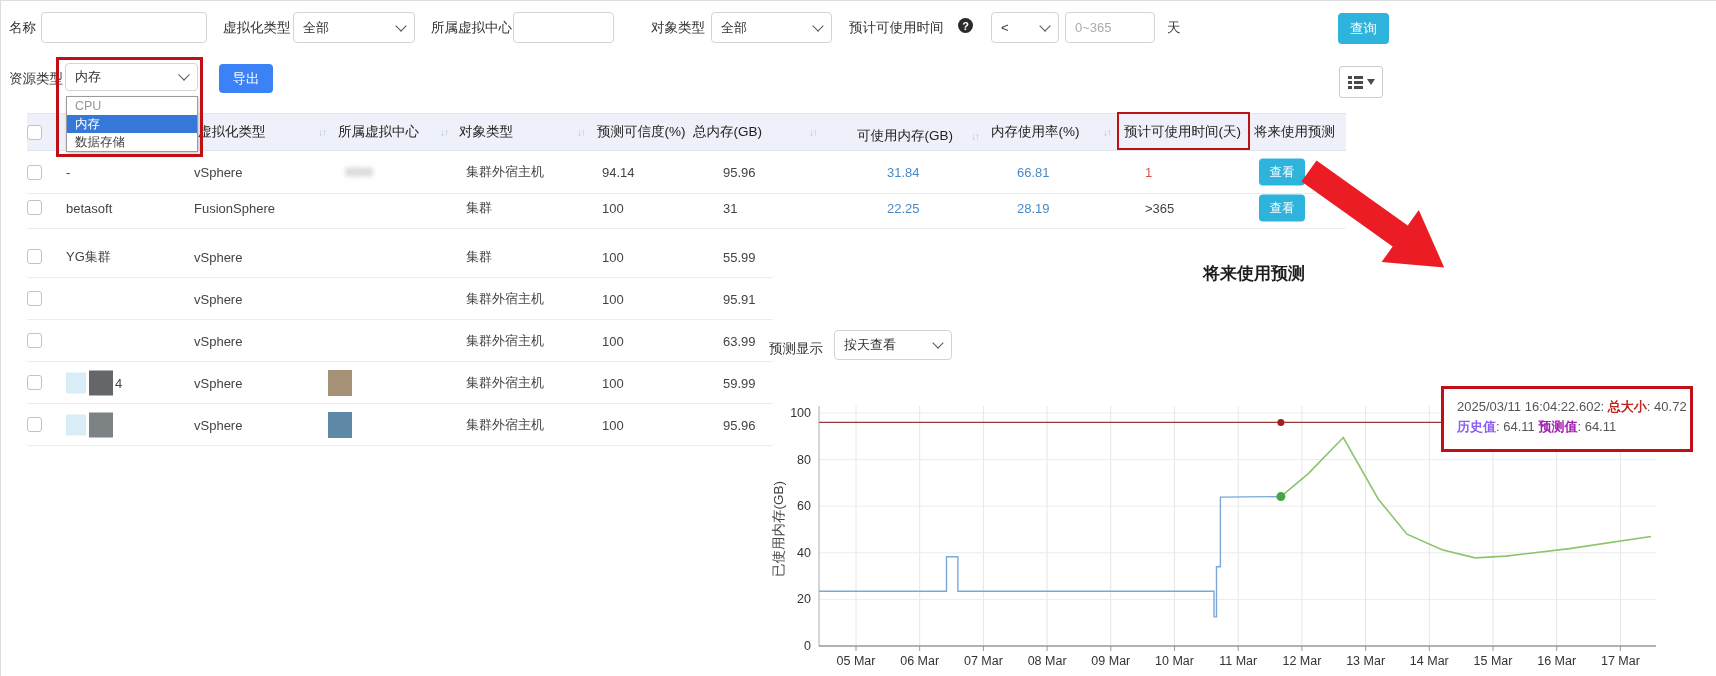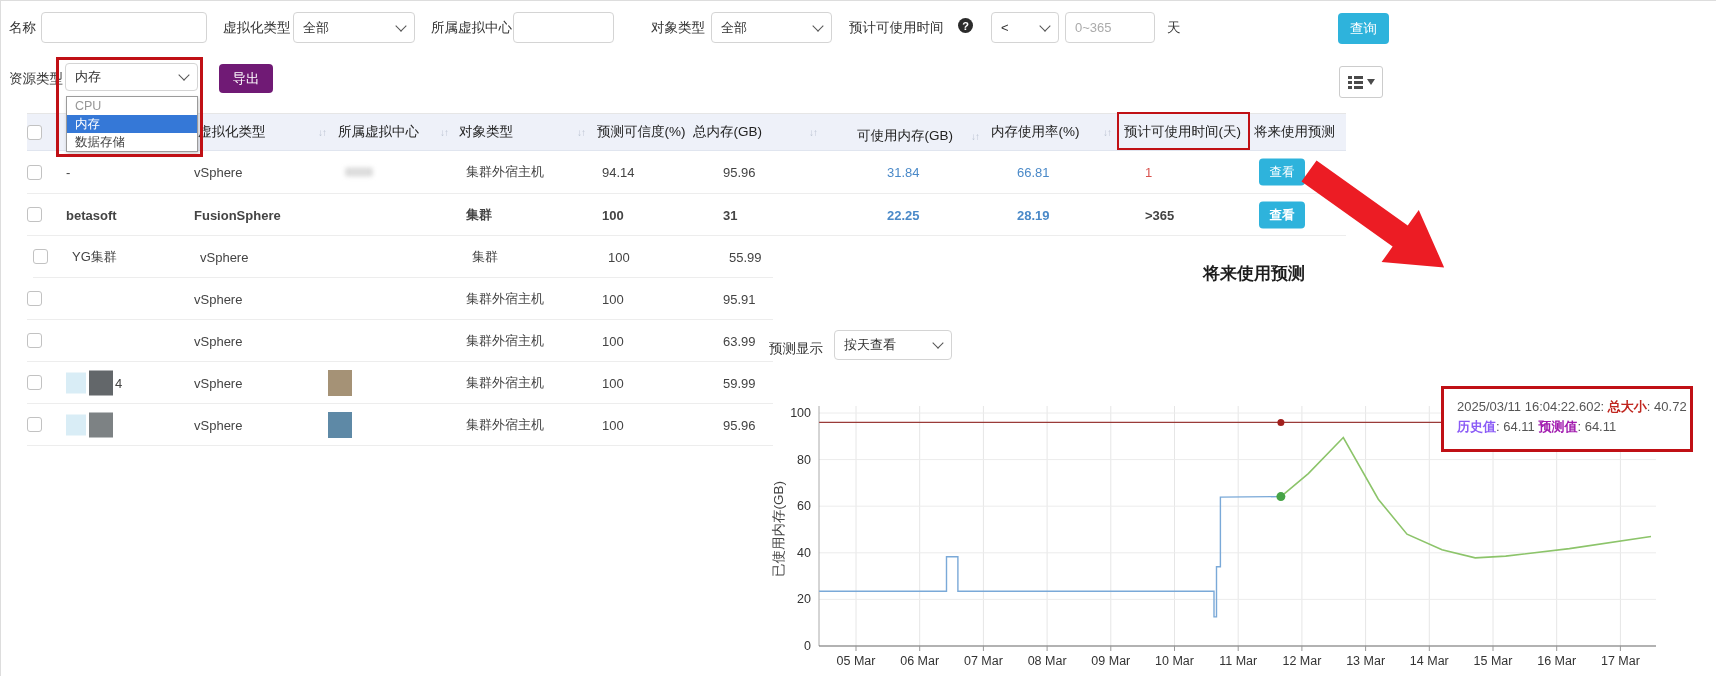--- a/index.html
+++ b/index.html
@@ -86,21 +86,21 @@
   <span class="lbl" style="left:8px;top:69px;">资源类型</span>
   <div class="sel" style="left:64px;top:62px;width:133px;height:28px;">
     <span>内存</span>
     <span class="chev"></span>
   </div>
   <div id="resource-dropdown" class="ddlist" style="left:65px;top:95px;width:132px;">
       <div class="ddopt dim">CPU</div>
       <div class="ddopt selected">内存</div>
       <div class="ddopt">数据存储</div>
     </div>
-  <button class="btn" style="left:218px;top:63px;width:54px;height:29px;background:#701a75;z-index:5;">导出</button>
+  <button class="btn" style="left:218px;top:63px;width:54px;height:29px;background:#3b82f6;z-index:5;">导出</button>
 
   <div id="colbtn">
     <svg width="15" height="13" viewBox="0 0 15 13">
       <rect x="0" y="0" width="4" height="3" fill="#4a4a4a"></rect>
         <rect x="6" y="0" width="9" height="3" fill="#4a4a4a"></rect>
       <rect x="0" y="5" width="4" height="3" fill="#4a4a4a"></rect>
         <rect x="6" y="5" width="9" height="3" fill="#4a4a4a"></rect>
       <rect x="0" y="10" width="4" height="3" fill="#4a4a4a"></rect>
         <rect x="6" y="10" width="9" height="3" fill="#4a4a4a"></rect>
     </svg>
@@ -155,33 +155,33 @@
         <div class="cell" style="left: 167px;">vSphere</div>
         <span class="smudge" style="left: 318px; width: 28px; height: 9px;"></span>
         <div class="cell" style="left: 439px;">集群外宿主机</div>
         <div class="cell" style="left: 575px;">94.14</div>
         <div class="cell" style="left: 696px;">95.96</div>
         <div class="cell blue" style="left: 860px;">31.84</div>
         <div class="cell blue" style="left: 990px;">66.81</div>
         <div class="cell red" style="left: 1118px;">1</div>
         <div class="viewbtn" style="left: 1232px; background: rgb(46, 179, 220);">查看</div>
       </div>
-      <div class="row" style="left: 26px; top: 193px; width: 1319px; height: 42px; font-weight: bold;">
+      <div class="row" style="left: 26px; top: 186px; width: 1319px; height: 42px;">
         <span class="cb" style="left: 0px; top: 13px; position: absolute;"></span>
         <div class="cell" style="left: 39px;">betasoft</div>
         <div class="cell" style="left: 167px;">FusionSphere</div>
         <div class="cell" style="left: 439px;">集群</div>
         <div class="cell" style="left: 575px;">100</div>
         <div class="cell" style="left: 696px;">31</div>
         <div class="cell blue" style="left: 860px;">22.25</div>
         <div class="cell blue" style="left: 990px;">28.19</div>
         <div class="cell" style="left: 1118px;">&gt;365</div>
         <div class="viewbtn" style="left: 1232px; background: rgb(46, 179, 220);">查看</div>
       </div>
-      <div class="row" style="left: 32px; top: 235px; width: 1319px; height: 42px;">
+      <div class="row" style="left: 26px; top: 235px; width: 1319px; height: 42px;">
         <span class="cb" style="left: 0px; top: 13px; position: absolute;"></span>
         <div class="cell" style="left: 39px;">YG集群</div>
         <div class="cell" style="left: 167px;">vSphere</div>
         <div class="cell" style="left: 439px;">集群</div>
         <div class="cell" style="left: 575px;">100</div>
         <div class="cell" style="left: 696px;">55.99</div>
       </div>
       <div class="row" style="left: 26px; top: 277px; width: 1319px; height: 42px;">
         <span class="cb" style="left: 0px; top: 13px; position: absolute;"></span>
         <div class="cell" style="left: 167px;">vSphere</div>

